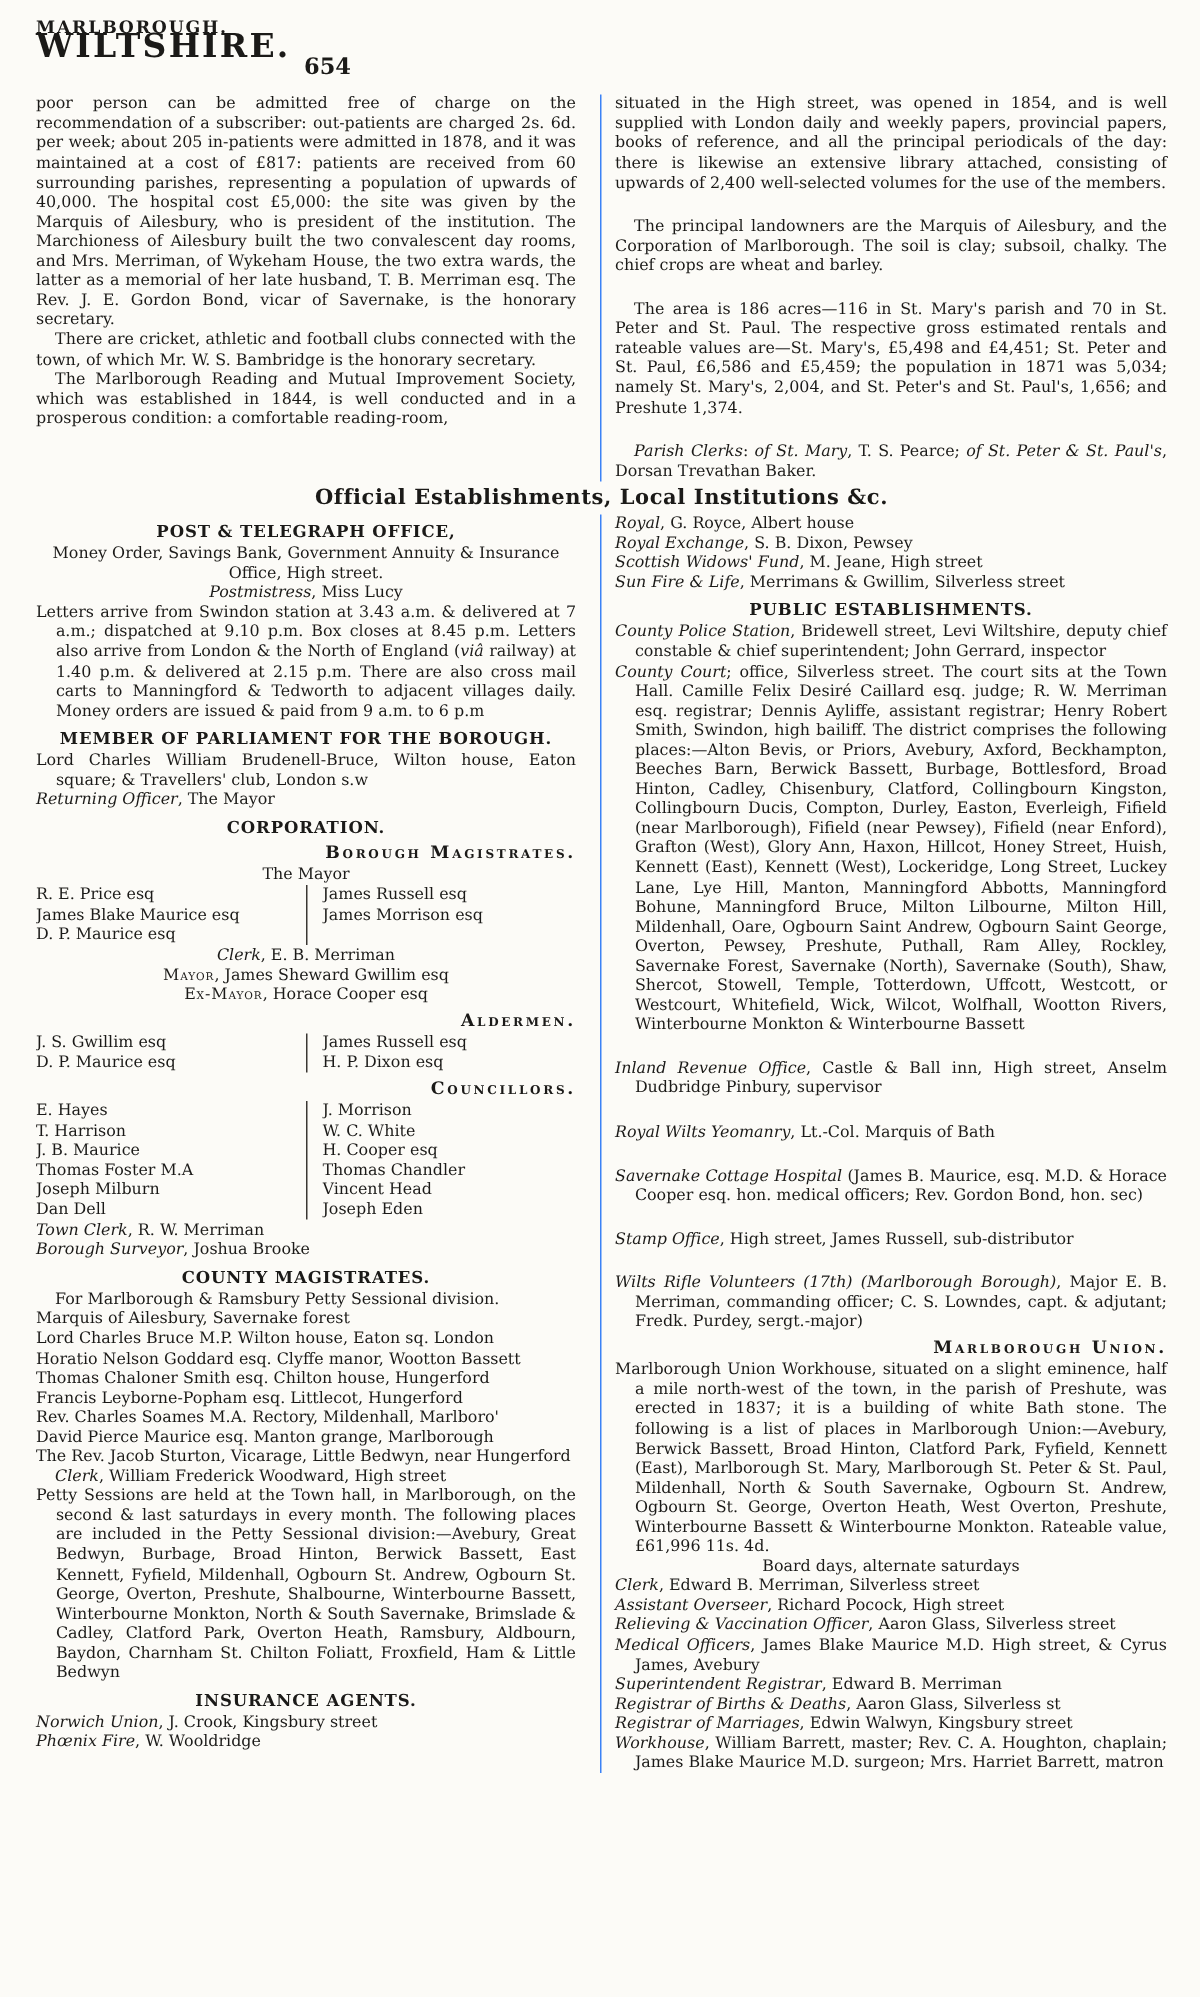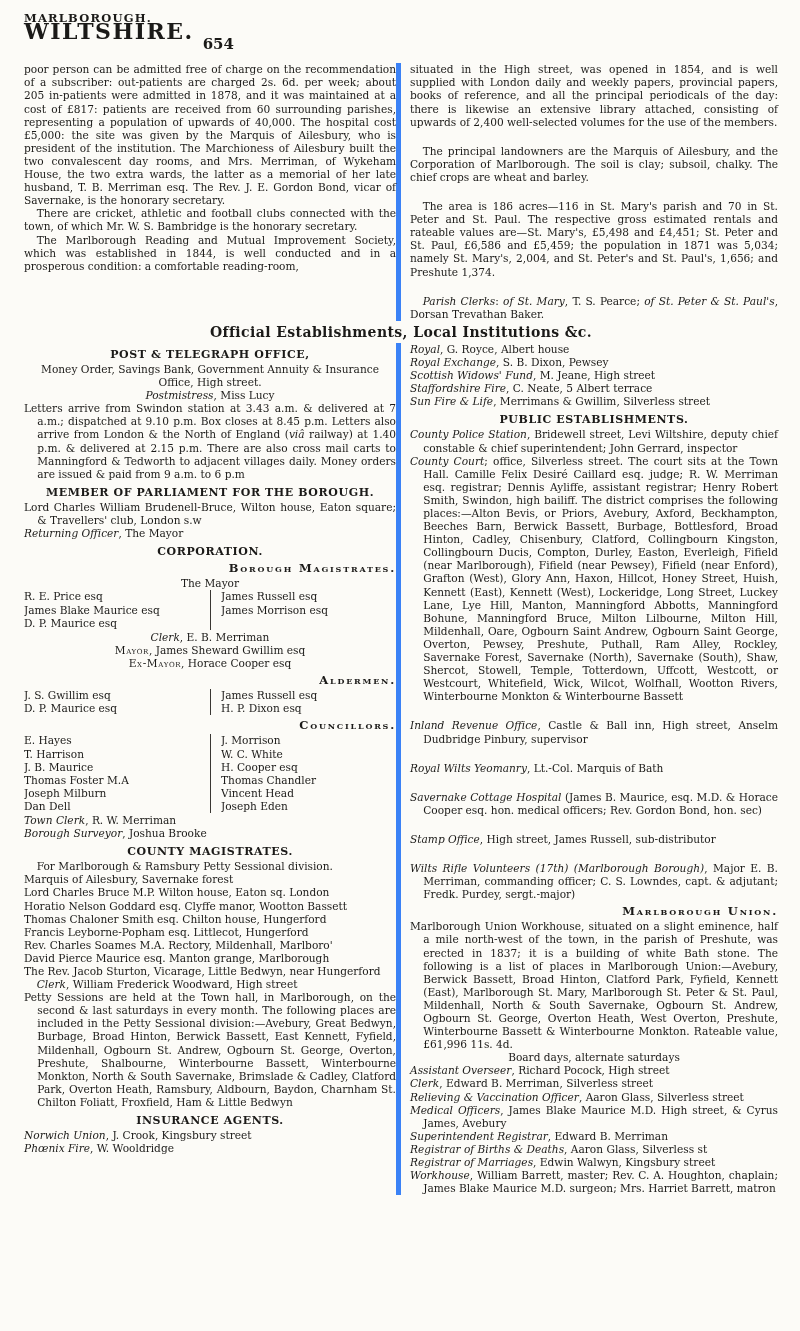--- a/index.html
+++ b/index.html
@@ -9,21 +9,21 @@
     background:#fcfbf7;color:#1b1a18;overflow:hidden;
     font-family:"DejaVu Serif","Liberation Serif",serif;
     font-size:10.6px;line-height:13.1px;
   }
   .hdr{display:flex;align-items:baseline;margin:2px 0 12px 0;flex-direction:column;}
   .hdr-left{width:210px;font-weight:bold;font-size:11.5px;letter-spacing:1.2px;}
   .hdr-center{flex:1;text-align:center;font-weight:bold;font-size:22px;letter-spacing:1.5px;}
   .hdr-right{width:210px;text-align:right;font-weight:bold;font-size:15px;}
   .cols{display:flex;}
   .col{width:50%;box-sizing:border-box;}
-  .col-left{padding-right:0;border-right:5px solid #3b82f6;}
+  .col-left{padding-right:16px;border-right:1px solid #3b82f6;}
   .col-right{padding-left:9px;}
   .section-heading{
     text-align:center;font-weight:bold;font-size:14px;
     letter-spacing:.4px;margin:5px 0 4px 0;
   }
   .b-p{text-align:justify;}
   .b-p.ind{text-indent:1.2em;}
   .b-e{text-align:justify;padding-left:1.25em;text-indent:-1.25em;}
   .b-c{text-align:center;}
   .b-h{text-align:center;font-weight:bold;font-size:11px;letter-spacing:.6px;margin:5px 0 2px 0;}
@@ -135,35 +135,34 @@
         <div class="b-p ind"><span class="s-i">Clerk</span><span>, William Frederick Woodward, High street</span></div>
         <div class="b-e"><span>Petty Sessions are held at the Town hall, in Marlborough, on the second &amp; last saturdays in every month. The following places are included in the Petty Sessional division:—Avebury, Great Bedwyn, Burbage, Broad Hinton, Berwick Bassett, East Kennett, Fyfield, Mildenhall, Ogbourn St. Andrew, Ogbourn St. George, Overton, Preshute, Shalbourne, Winterbourne Bassett, Winterbourne Monkton, North &amp; South Savernake, Brimslade &amp; Cadley, Clatford Park, Overton Heath, Ramsbury, Aldbourn, Baydon, Charnham St. Chilton Foliatt, Froxfield, Ham &amp; Little Bedwyn</span></div>
         <div class="b-h"><span>INSURANCE AGENTS.</span></div>
         <div class="b-e"><span class="s-i">Norwich Union</span><span>, J. Crook, Kingsbury street</span></div>
         <div class="b-e"><span class="s-i">Phœnix Fire</span><span>, W. Wooldridge</span></div>
       </div>
     <div class="col col-right">
         <div class="b-e"><span class="s-i">Royal</span><span>, G. Royce, Albert house</span></div>
         <div class="b-e"><span class="s-i">Royal Exchange</span><span>, S. B. Dixon, Pewsey</span></div>
         <div class="b-e"><span class="s-i">Scottish Widows' Fund</span><span>, M. Jeane, High street</span></div>
-        <div class="b-e"><span class="s-i">Staffordshire Fire</span><span>, C. Neate, 5 Albert terrace</span></div>
         <div class="b-e"><span class="s-i">Sun Fire &amp; Life</span><span>, Merrimans &amp; Gwillim, Silverless street</span></div>
         <div class="b-h"><span>PUBLIC ESTABLISHMENTS.</span></div>
         <div class="b-e"><span class="s-i">County Police Station</span><span>, Bridewell street, Levi Wiltshire, deputy chief constable &amp; chief superintendent; John Gerrard, inspector</span></div>
         <div class="b-e"><span class="s-i">County Court</span><span>; office, Silverless street. The court sits at the Town Hall. Camille Felix Desiré Caillard esq. judge; R. W. Merriman esq. registrar; Dennis Ayliffe, assistant registrar; Henry Robert Smith, Swindon, high bailiff. The district comprises the following places:—Alton Bevis, or Priors, Avebury, Axford, Beckhampton, Beeches Barn, Berwick Bassett, Burbage, Bottlesford, Broad Hinton, Cadley, Chisenbury, Clatford, Collingbourn Kingston, Collingbourn Ducis, Compton, Durley, Easton, Everleigh, Fifield (near Marlborough), Fifield (near Pewsey), Fifield (near Enford), Grafton (West), Glory Ann, Haxon, Hillcot, Honey Street, Huish, Kennett (East), Kennett (West), Lockeridge, Long Street, Luckey Lane, Lye Hill, Manton, Manningford Abbotts, Manningford Bohune, Manningford Bruce, Milton Lilbourne, Milton Hill, Mildenhall, Oare, Ogbourn Saint Andrew, Ogbourn Saint George, Overton, Pewsey, Preshute, Puthall, Ram Alley, Rockley, Savernake Forest, Savernake (North), Savernake (South), Shaw, Shercot, Stowell, Temple, Totterdown, Uffcott, Westcott, or Westcourt, Whitefield, Wick, Wilcot, Wolfhall, Wootton Rivers, Winterbourne Monkton &amp; Winterbourne Bassett</span></div>
         <div class="b-e mt"><span class="s-i">Inland Revenue Office</span><span>, Castle &amp; Ball inn, High street, Anselm Dudbridge Pinbury, supervisor</span></div>
         <div class="b-e mt"><span class="s-i">Royal Wilts Yeomanry</span><span>, Lt.-Col. Marquis of Bath</span></div>
         <div class="b-e mt"><span class="s-i">Savernake Cottage Hospital</span><span> (James B. Maurice, esq. M.D. &amp; Horace Cooper esq. hon. medical officers; Rev. Gordon Bond, hon. sec)</span></div>
         <div class="b-e mt"><span class="s-i">Stamp Office</span><span>, High street, James Russell, sub-distributor</span></div>
         <div class="b-e mt"><span class="s-i">Wilts Rifle Volunteers (17th) (Marlborough Borough)</span><span>, Major E. B. Merriman, commanding officer; C. S. Lowndes, capt. &amp; adjutant; Fredk. Purdey, sergt.-major)</span></div>
         <div class="b-sc"><span>Marlborough Union.</span></div>
         <div class="b-e"><span>Marlborough Union Workhouse, situated on a slight eminence, half a mile north-west of the town, in the parish of Preshute, was erected in 1837; it is a building of white Bath stone. The following is a list of places in Marlborough Union:—Avebury, Berwick Bassett, Broad Hinton, Clatford Park, Fyfield, Kennett (East), Marlborough St. Mary, Marlborough St. Peter &amp; St. Paul, Mildenhall, North &amp; South Savernake, Ogbourn St. Andrew, Ogbourn St. George, Overton Heath, West Overton, Preshute, Winterbourne Bassett &amp; Winterbourne Monkton. Rateable value, £61,996 11s. 4d.</span></div>
         <div class="b-c"><span>Board days, alternate saturdays</span></div>
+        <div class="b-e"><span class="s-i">Clerk</span><span>, Edward B. Merriman, Silverless street</span></div>
         <div class="b-e"><span class="s-i">Assistant Overseer</span><span>, Richard Pocock, High street</span></div>
-        <div class="b-e"><span class="s-i">Clerk</span><span>, Edward B. Merriman, Silverless street</span></div>
         <div class="b-e"><span class="s-i">Relieving &amp; Vaccination Officer</span><span>, Aaron Glass, Silverless street</span></div>
         <div class="b-e"><span class="s-i">Medical Officers</span><span>, James Blake Maurice M.D. High street, &amp; Cyrus James, Avebury</span></div>
         <div class="b-e"><span class="s-i">Superintendent Registrar</span><span>, Edward B. Merriman</span></div>
         <div class="b-e"><span class="s-i">Registrar of Births &amp; Deaths</span><span>, Aaron Glass, Silverless st</span></div>
         <div class="b-e"><span class="s-i">Registrar of Marriages</span><span>, Edwin Walwyn, Kingsbury street</span></div>
         <div class="b-e"><span class="s-i">Workhouse</span><span>, William Barrett, master; Rev. C. A. Houghton, chaplain; James Blake Maurice M.D. surgeon; Mrs. Harriet Barrett, matron</span></div>
       </div>
   </div>
 
 </div>

